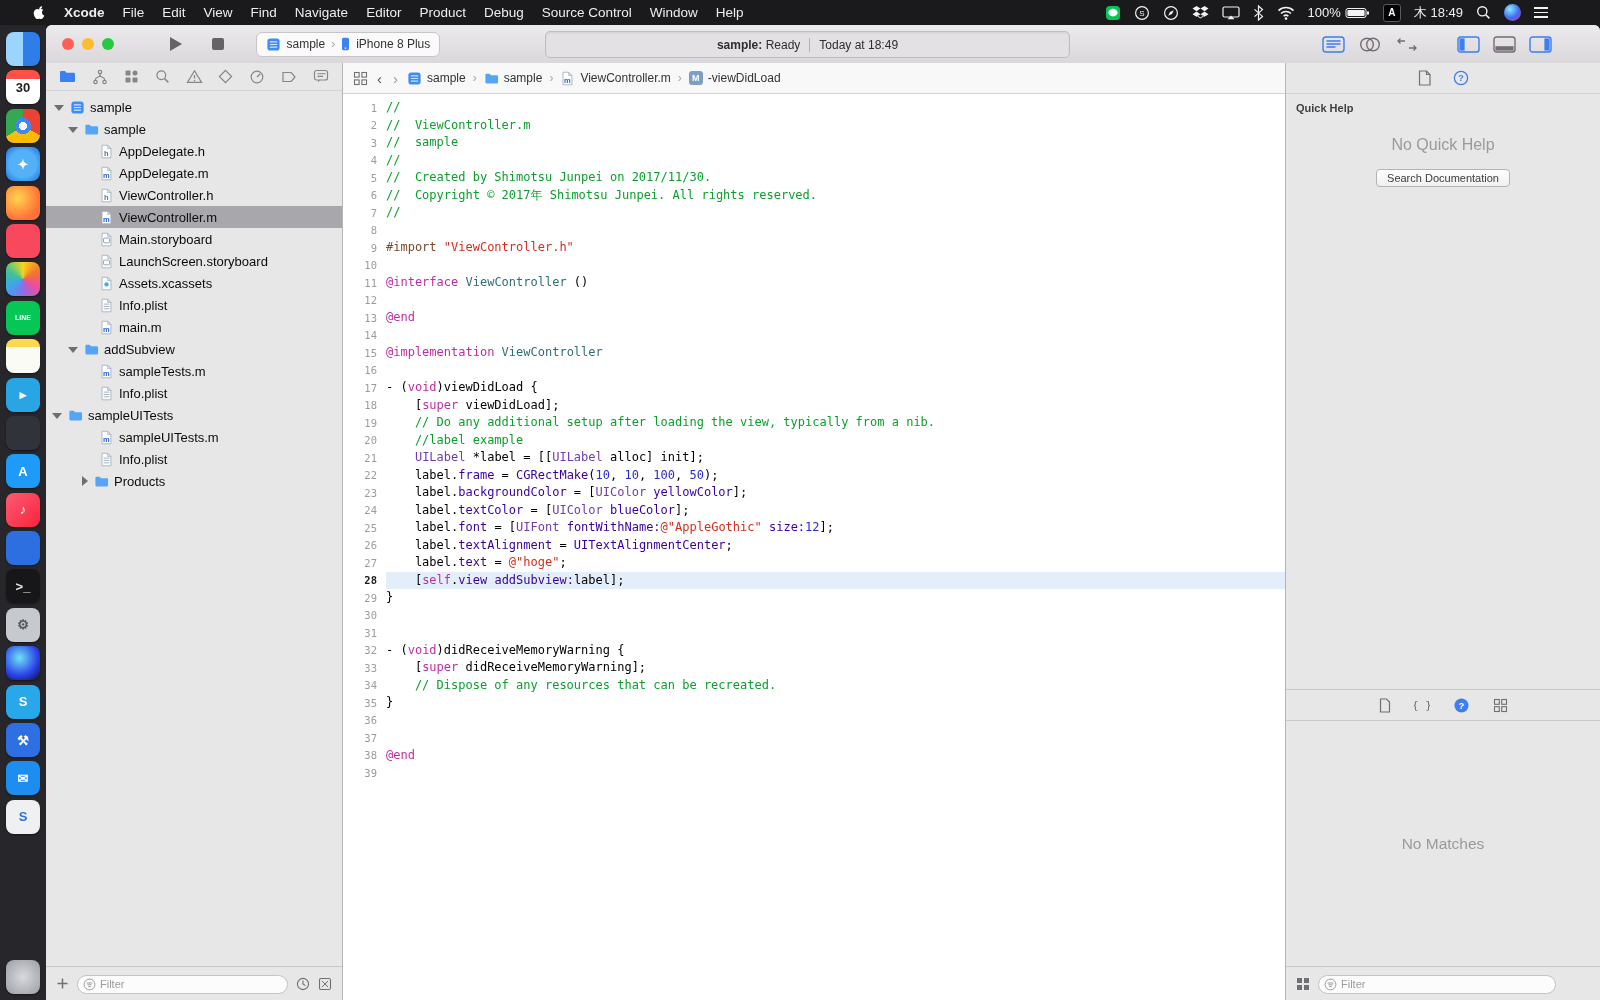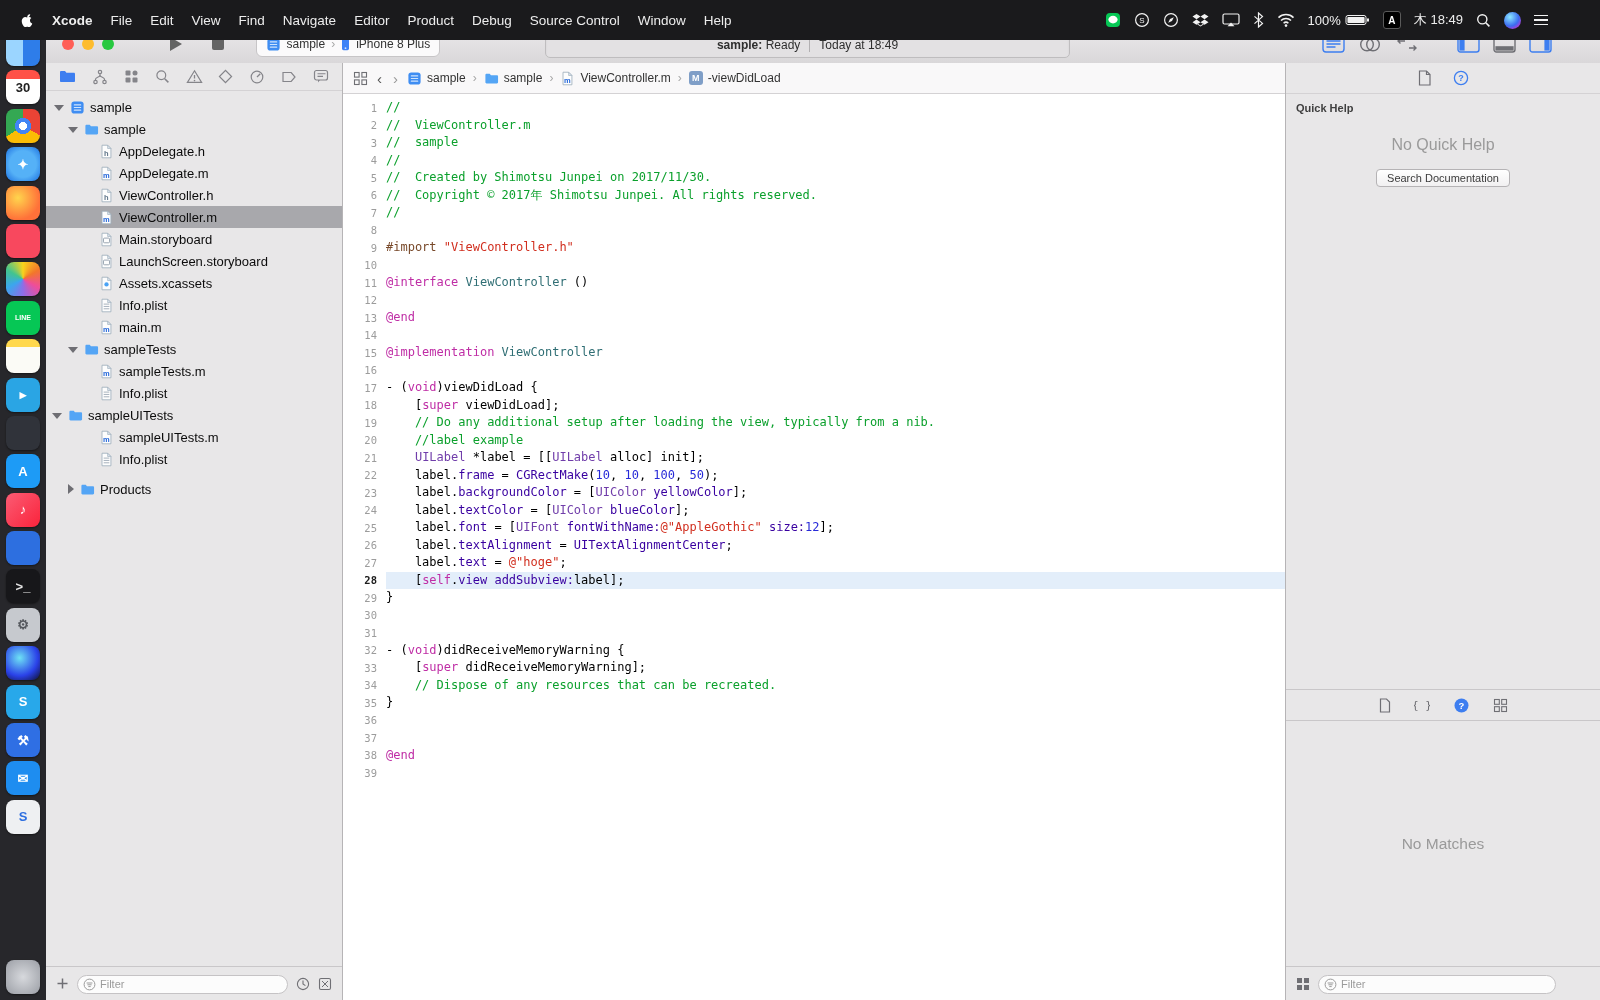--- a/index.html
+++ b/index.html
@@ -1,20 +1,20 @@
 <!DOCTYPE html>
 <html><head>
 <meta charset="utf-8">
 <style>
   html,body{margin:0;padding:0;background:#111;}
   body{width:1600px;height:1000px;overflow:hidden;font-family:"Liberation Sans",sans-serif;-webkit-font-smoothing:antialiased;}
   #screen{position:relative;width:1600px;height:1000px;background:#1b1b1d;}
 
   
-  #menubar{position:absolute;top:0;left:0;right:0;height:40px;background:#1a1a1c;display:flex;align-items:center;color:#ededed;font-size:13.5px;z-index:30;}
+  #menubar{position:absolute;top:0;left:0;right:0;height:25px;background:#1a1a1c;display:flex;align-items:center;color:#ededed;font-size:13.5px;z-index:30;padding-left:12px;}
   #menubar .mb-left{display:flex;align-items:center;padding-left:12px;}
   .mb-item{padding:0 9px;line-height:25px;white-space:nowrap;}
   .mb-item.app{font-weight:bold;}
   .mb-apple{display:flex;align-items:center;padding:0 8px;}
   #menubar .mb-right{margin-left:auto;display:flex;align-items:center;gap:13px;padding-right:52px;}
   .mb-ico{display:inline-flex;align-items:center;gap:4px;color:#f2f2f2;}
   .mb-ico svg{display:block;}
   .mb-text{font-size:13px;}
   .input-a{width:16px;height:16px;border-radius:3px;background:#000;border:1px solid #5a5a5a;color:#fff;font-size:10px;font-weight:bold;display:flex;align-items:center;justify-content:center;}
   .siri-orb{width:17px;height:17px;border-radius:50%;background:radial-gradient(circle at 35% 30%,#8be8ff,#3b6cf0 55%,#b03bd6 80%,#1a1040);}
@@ -496,21 +496,21 @@
               </span>
               <span>main.m</span>
             </div>
             <div class="tree-row" style="padding-left: 22px;">
               <span class="tri open"></span>
               <span class="tree-ico">
                 <svg viewBox="0 0 16 16" width="15" height="15">
                   <path fill="#54a5f5" d="M1.5 4.2c0-.7.5-1.2 1.2-1.2h3.4l1.3 1.6h6.4c.7 0 1.2.5 1.2 1.2v6.2c0 .7-.5 1.2-1.2 1.2H2.7c-.7 0-1.2-.5-1.2-1.2z"></path>
                 </svg>
               </span>
-              <span>sampleTests</span>
+              <span>addSubview</span>
             </div>
             <div class="tree-row" style="padding-left: 36px;">
               <span class="tri spacer"></span>
               <span class="tree-ico">
                 <svg viewBox="0 0 16 16" width="15" height="15">
                   <path d="M3.2 1.3h6l3.5 3.5v9.9H3.2z" fill="#fdfdfd" stroke="#9fafbd" stroke-width=".9"></path>
                   <path d="M9.2 1.3l3.5 3.5H9.2z" fill="#dde6ee" stroke="#9fafbd" stroke-width=".7"></path>
                   <text x="7.8" y="12.8" font-size="8" text-anchor="middle" fill="#1d62d8" font-family="sans-serif" font-weight="bold">m</text>
                 </svg>
               </span>
@@ -551,21 +551,21 @@
               <span class="tri spacer"></span>
               <span class="tree-ico">
                 <svg viewBox="0 0 16 16" width="15" height="15">
                   <path d="M3.2 1.3h6l3.5 3.5v9.9H3.2z" fill="#fdfdfd" stroke="#9fafbd" stroke-width=".9"></path>
                   <path d="M9.2 1.3l3.5 3.5H9.2z" fill="#dde6ee" stroke="#9fafbd" stroke-width=".7"></path>
                   <path d="M5 6.5h6M5 9h6M5 11.5h6" stroke="#98a5b2" stroke-width=".9"></path>
                 </svg>
               </span>
               <span>Info.plist</span>
             </div>
-            <div class="tree-row" style="padding-left: 22px; margin-top: 8px;">
+            <div class="tree-row" style="padding-left: 36px;">
               <span class="tri closed"></span>
               <span class="tree-ico">
                 <svg viewBox="0 0 16 16" width="15" height="15">
                   <path fill="#54a5f5" d="M1.5 4.2c0-.7.5-1.2 1.2-1.2h3.4l1.3 1.6h6.4c.7 0 1.2.5 1.2 1.2v6.2c0 .7-.5 1.2-1.2 1.2H2.7c-.7 0-1.2-.5-1.2-1.2z"></path>
                 </svg>
               </span>
               <span>Products</span>
             </div>
           </div>
         <div class="bar-bottom" id="nav-bottom">

